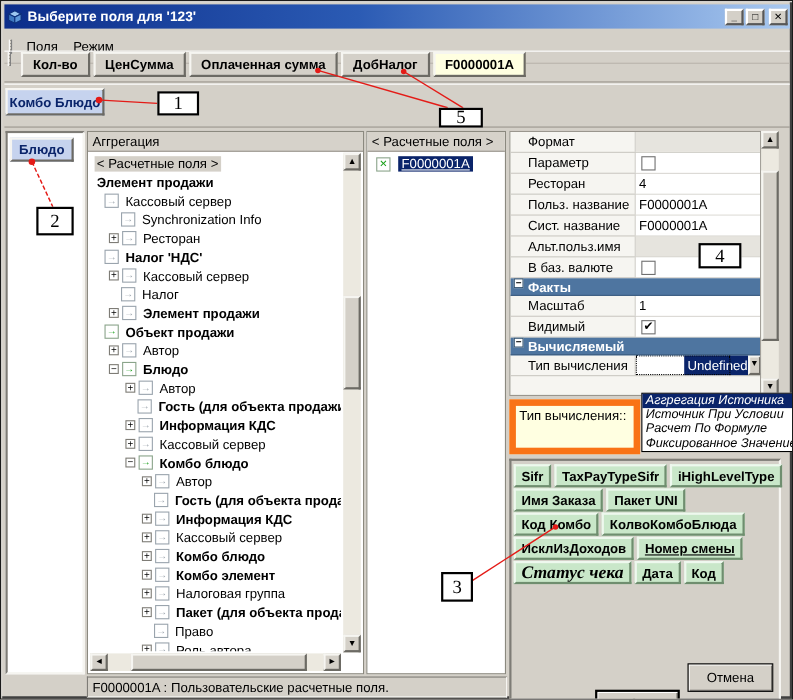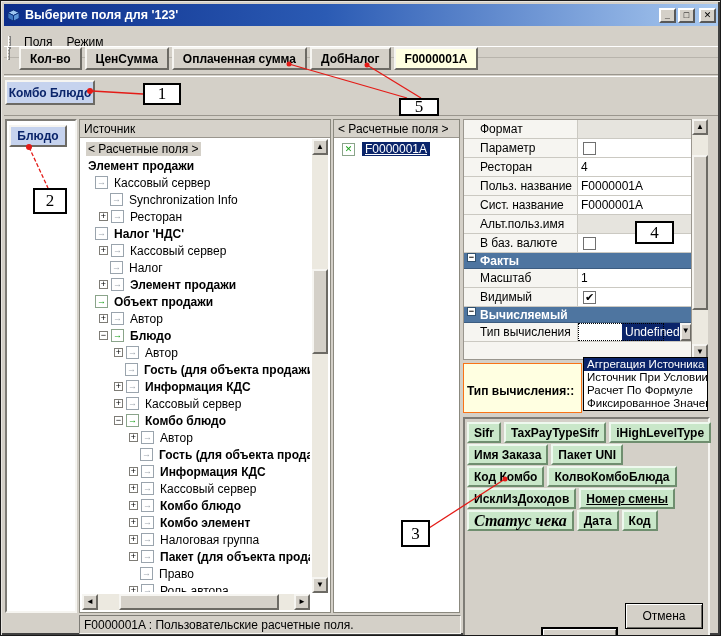--- a/index.html
+++ b/index.html
@@ -71,21 +71,21 @@
   .pcell.empty{background:#e6e4de;}
   .prow.section{height:16px;background:#4e75a0;color:#fff;font-weight:bold;border-bottom:1px solid #3c5c80;}
   .prow.section .plabel{border-right:none;padding-left:16px;width:auto;}
   .minusbox{position:absolute;left:3px;width:9px;height:9px;background:#fff;border:1px solid #30506e;color:#000;font-size:9px;line-height:7px;text-align:center;}
   .cbox{width:13px;height:13px;background:#fff;border:1px solid #707070;font-size:11px;line-height:11px;text-align:center;margin-left:2px;color:#000;}
   .combocell{flex:1;background:#fff;display:flex;align-items:stretch;outline:1px dotted #000;outline-offset:-1px;max-width:86px;padding-left:44px;}
   .combosel{flex:1;background:#0a246a;color:#fff;display:flex;align-items:center;padding-left:3px;}
   .dropbtn{width:17px;background:#d4d0c8;border:2px solid;border-color:#f6f5f1 #6c6a64 #6c6a64 #f6f5f1;font-size:8px;line-height:12px;text-align:center;color:#000;}
 
   
-  .tooltip{background:#ffffe1;border:1px solid #f97316;font-size:12px;padding:20px 3px;font-weight:bold;}
+  .tooltip{background:#ffffe1;border:6px solid #f97316;font-size:12px;padding:2px 3px;}
   .droplist{background:#fff;border:1px solid #000;z-index:40;}
   .opt{height:13px;font-size:11.5px;line-height:13px;padding-left:3px;white-space:nowrap;overflow:hidden;}
   .opt.sel{background:#0a246a;color:#fff;}
 
   
   .gpanel{background:#d4d0c8;padding:3px 2px;}
   .grow{display:flex;gap:3px;margin-bottom:1px;align-items:flex-start;}
   .gbtn{height:21px;background:#c9e7c9;border:2px solid;border-color:#eef8ee #6f8e6f #6f8e6f #eef8ee;
         font-weight:bold;font-size:12px;display:flex;align-items:center;padding:0 5px;white-space:nowrap;color:#000;}
   .gbtn.u{text-decoration:underline;}
@@ -139,21 +139,21 @@
 
   <div class="abs toolbar2">
     <div class="abs bluebtn raised" style="left:1px;top:3px;width:90px;height:25px;">Комбо Блюдо</div>
   </div>
 
   <div class="abs panel-white sunken" style="left:4px;top:118px;width:72px;height:494px;">
     <div class="abs bluebtn raised" style="left:2px;top:4px;width:58px;height:22px;">Блюдо</div>
   </div>
 
   <div class="abs panel-white sunken1" style="left:78px;top:118px;width:252px;height:494px;">
-    <div class="hdrstrip">Источник</div>
+    <div class="hdrstrip">Аггрегация</div>
     <div class="tree-list" id="tree-list">
         <div class="trow sel" style="padding-left: 4px;">
           <span class="lbl">&lt; Расчетные поля &gt;</span>
         </div>
         <div class="trow bold" style="padding-left: 4px;">
           <span class="lbl">Элемент продажи</span>
         </div>
         <div class="trow" style="padding-left: 13px;">
           <span class="ticon gray">→</span>
           <span class="lbl">Кассовый сервер</span>
@@ -357,21 +357,21 @@
   <div class="sb abs" style="left:691px;top:118px;width:16px;height:241px;">
     <span class="sbtn" style="top:0;left:0;">▲</span>
     <span class="sthumb" style="top:36px;left:0;width:16px;height:155px;"></span>
     <span class="sbtn" style="bottom:0;left:0;">▼</span>
   </div>
 
   <div class="abs tooltip" style="left:462px;top:362px;width:119px;height:50px;">
     <span>Тип вычисления::</span>
   </div>
 
-  <div class="abs droplist" style="left:582px;top:356px;width:125px;" id="droplist">
+  <div class="abs droplist" style="left:582px;top:356px;width:139px;font-style:italic;" id="droplist">
       <div class="opt sel">Аггрегация Источника</div>
       <div class="opt">Источник При Условии</div>
       <div class="opt">Расчет По Формуле</div>
       <div class="opt">Фиксированное Значение</div>
     </div>
 
   <div class="abs gpanel sunken" style="left:462px;top:416px;width:247px;height:220px;" id="gpanel">
       <div class="grow">
         <div class="gbtn">Sifr</div>
         <div class="gbtn">TaxPayTypeSifr</div>

